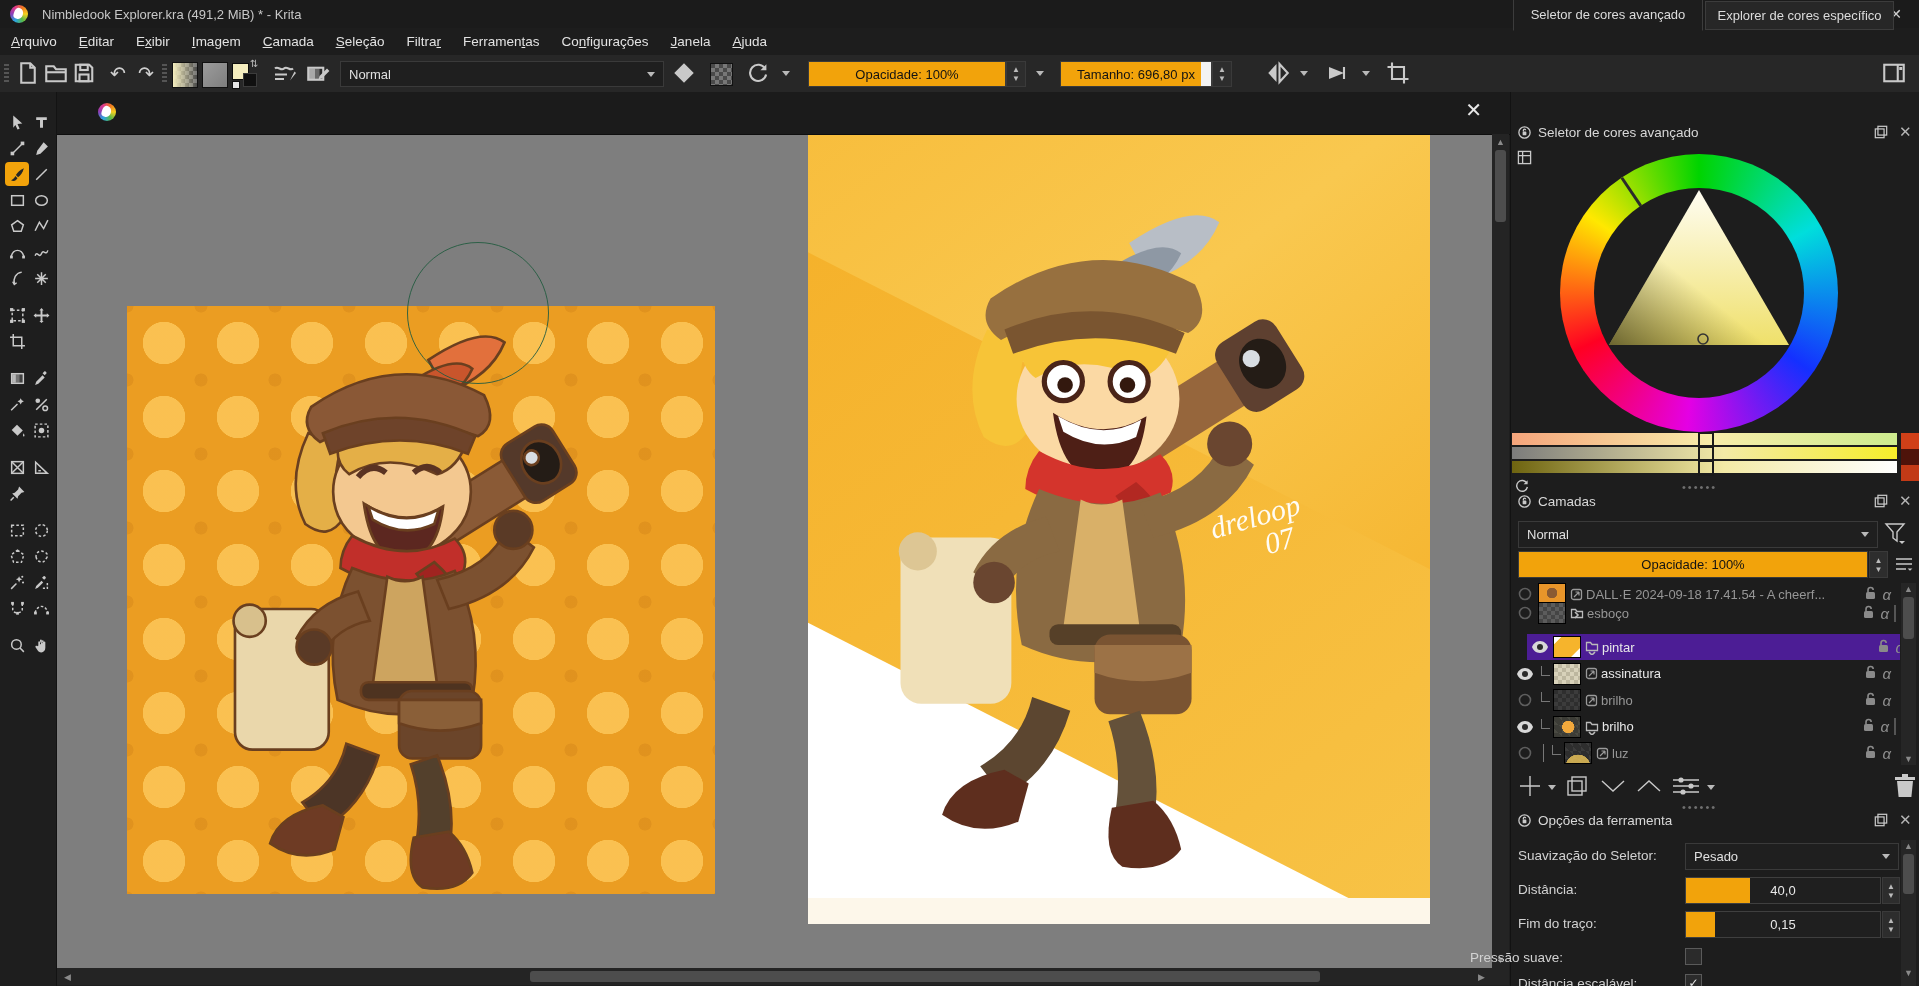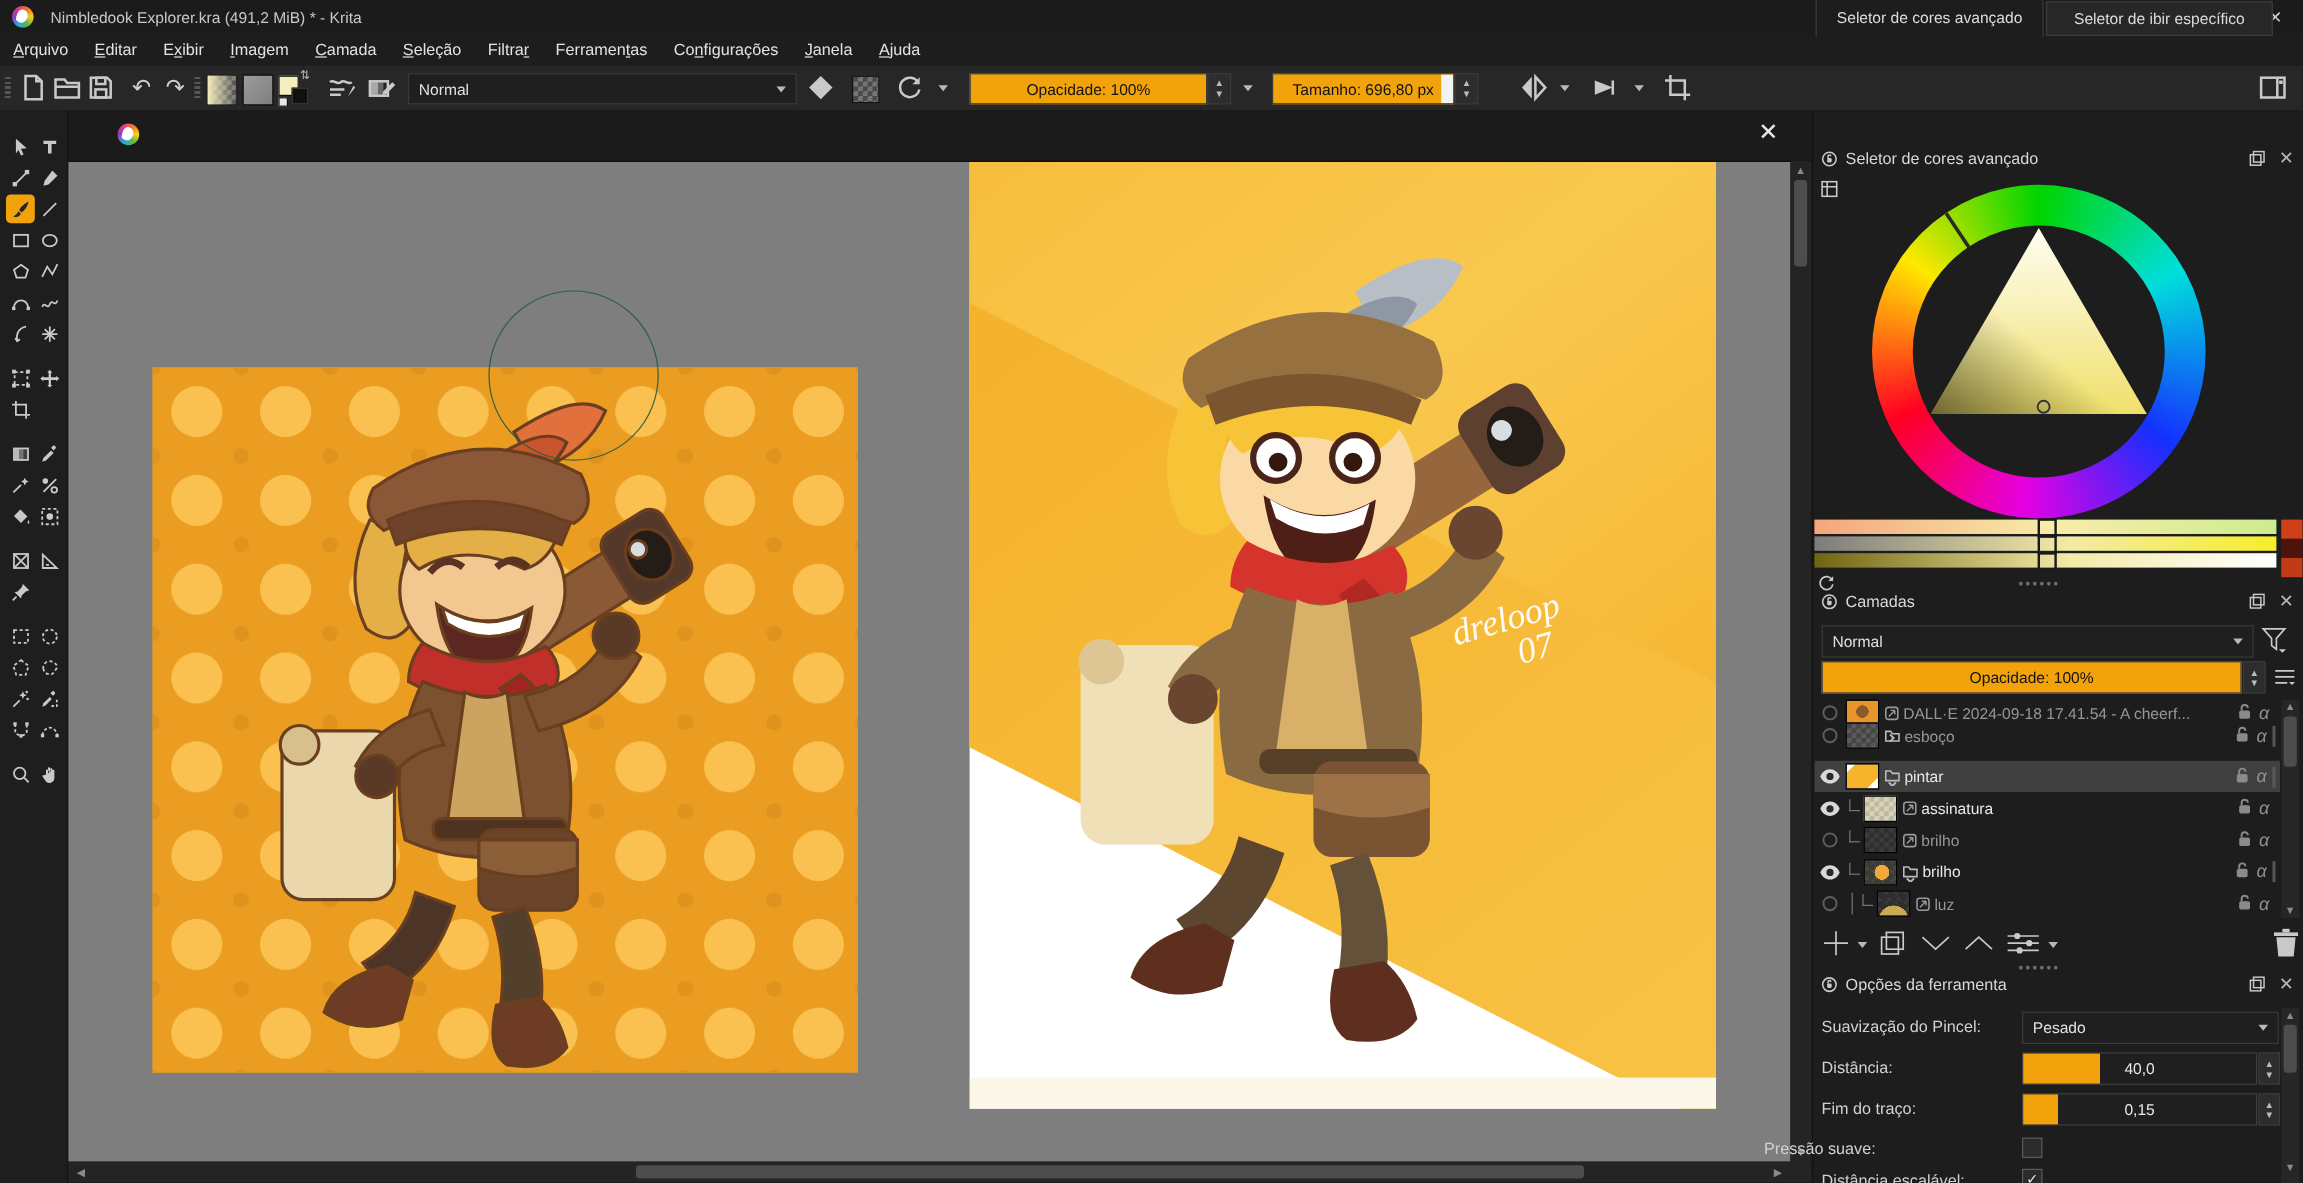--- a/index.html
+++ b/index.html
@@ -58,21 +58,21 @@
   .tab.inactive{background:#272727;}
   .docker-title{position:absolute;display:flex;align-items:center;color:#d8d8d8;font-size:13.5px;}
   .mini-icon{position:absolute;color:#b5b5b5;display:flex;align-items:center;justify-content:center;}
   .dots{position:absolute;color:#6f6f6f;letter-spacing:2px;font-size:11px;}
   .wheel-ring{position:absolute;border-radius:50%;
     background:conic-gradient(from 0deg,#00d400,#00dedc 60deg,#1430ff 125deg,#e400e4 185deg,#ff0022 245deg,#ffe800 305deg,#00d400 360deg);}
   .wheel-hole{position:absolute;border-radius:50%;background:#1d1d1d;}
   .strip{position:absolute;height:12px;}
   .strip-sel{position:absolute;width:12px;border:2px solid #1a1a1a;background:transparent;}
   .layer-row{position:absolute;left:0;width:388px;height:26px;display:flex;align-items:center;}
-  .layer-row.active{background:#404040;}
+  .layer-row.active{background:#4c1d95;margin-left:15px;}
   .lr-name{font-size:13px;white-space:nowrap;overflow:hidden;flex:1;}
   .lr-thumb{width:26px;height:20px;border:1px solid #000;margin-right:4px;flex:none;}
   .th-checker{background-image:linear-gradient(45deg,#5c5c5c 25%,transparent 25%,transparent 75%,#5c5c5c 75%),linear-gradient(45deg,#5c5c5c 25%,transparent 25%,transparent 75%,#5c5c5c 75%);background-size:8px 8px;background-position:0 0,4px 4px;background-color:#454545;}
   .th-checker-light{background-image:linear-gradient(45deg,#bdb79f 25%,transparent 25%,transparent 75%,#bdb79f 75%),linear-gradient(45deg,#bdb79f 25%,transparent 25%,transparent 75%,#bdb79f 75%);background-size:8px 8px;background-position:0 0,4px 4px;background-color:#d8d2ba;}
   .th-checker-dark{background-image:linear-gradient(45deg,#3c3c3c 25%,transparent 25%,transparent 75%,#3c3c3c 75%),linear-gradient(45deg,#3c3c3c 25%,transparent 25%,transparent 75%,#3c3c3c 75%);background-size:8px 8px;background-position:0 0,4px 4px;background-color:#2e2e2e;}
   .th-art1{background:radial-gradient(circle at 50% 45%,#8a5a32 0 30%,#e8952a 31%);}
   .th-art2{background:linear-gradient(135deg,#fff 15%,#f6b42c 16% 80%,#fff 81%);}
   .th-hair{background-image:radial-gradient(circle at 55% 50%,#f2a93c 0 35%,rgba(0,0,0,0) 36%),linear-gradient(45deg,#4a4a42 25%,transparent 25%,transparent 75%,#4a4a42 75%);background-size:100% 100%,8px 8px;background-color:#3c3c36;}
   .th-luz{background-image:radial-gradient(circle at 50% 120%,rgba(240,200,90,.8) 0 45%,rgba(0,0,0,0) 46%),linear-gradient(45deg,#3c3c3c 25%,transparent 25%,transparent 75%,#3c3c3c 75%);background-size:100% 100%,8px 8px;background-color:#2e2e2e;}
   .lr-right{display:flex;align-items:center;gap:5px;margin-right:4px;}
@@ -559,21 +559,21 @@
     <div class="scroll-arrow" style="right:2px;top:4px">▶</div>
   </div>
   <div class="abs" style="left:1492px;top:968px;width:17px;height:17px;background:#242424"></div>
 
   <div class="abs rpanel"></div>
 
   <div class="tab active" style="left:1513px;top:-2px;width:188px;height:31px">
     <span>Seletor de cores avançado</span>
     </div>
   <div class="tab inactive" style="left:1705px;top:1px;width:187px;height:27px">
-    <span>Seletor de ibir específico</span>
+    <span>Explorer de cores específico</span>
     </div>
 
   <div class="docker-title" style="left:1517px;top:125px">
     <svg width="15" height="15" viewBox="0 0 16 16" style="margin-right:6px">
         <circle class="s" cx="8" cy="8" r="6"></circle>
         <rect class="f" x="6" y="7" width="4" height="4" rx="1"></rect>
         <path class="s" d="M6.8 7V5.6a1.2 1.2 0 0 1 2.4 0"></path>
       </svg>
     <span>Seletor de cores avançado</span>
   </div>
@@ -902,21 +902,21 @@
   </div>
   <div class="mini-icon" style="left:1874px;top:813px">
     <svg width="14" height="14" viewBox="0 0 16 16">
         <rect class="s" x="4.5" y="1.5" width="10" height="10"></rect>
         <rect class="s" x="1.5" y="4.5" width="10" height="10" fill="#1d1d1d"></rect>
       </svg>
     </div>
   <div class="mini-icon" style="left:1899px;top:811px;font-size:15px">✕</div>
 
   <div id="tool-options-body">
-      <div class="tol-label" style="left: 1518px; top: 848px;">Suavização do Pincel:</div>
+      <div class="tol-label" style="left: 1518px; top: 848px;">Suavização do Seletor:</div>
       <div class="abs combo" style="left: 1685px; top: 843px; width: 196px; height: 25px;">
         <span>Pesado</span>
         <div style="flex:1"></div>
         <div class="caret"></div>
       </div>
       <div class="tol-label" style="left: 1518px; top: 882px;">Distância:</div>
       <div class="slider-box" style="left: 1685px; top: 877px; width: 194px; height: 25px;">
         <div class="slider-fill" style="width:64px"></div>
         <span style="position:relative">40,0</span>
       </div>

